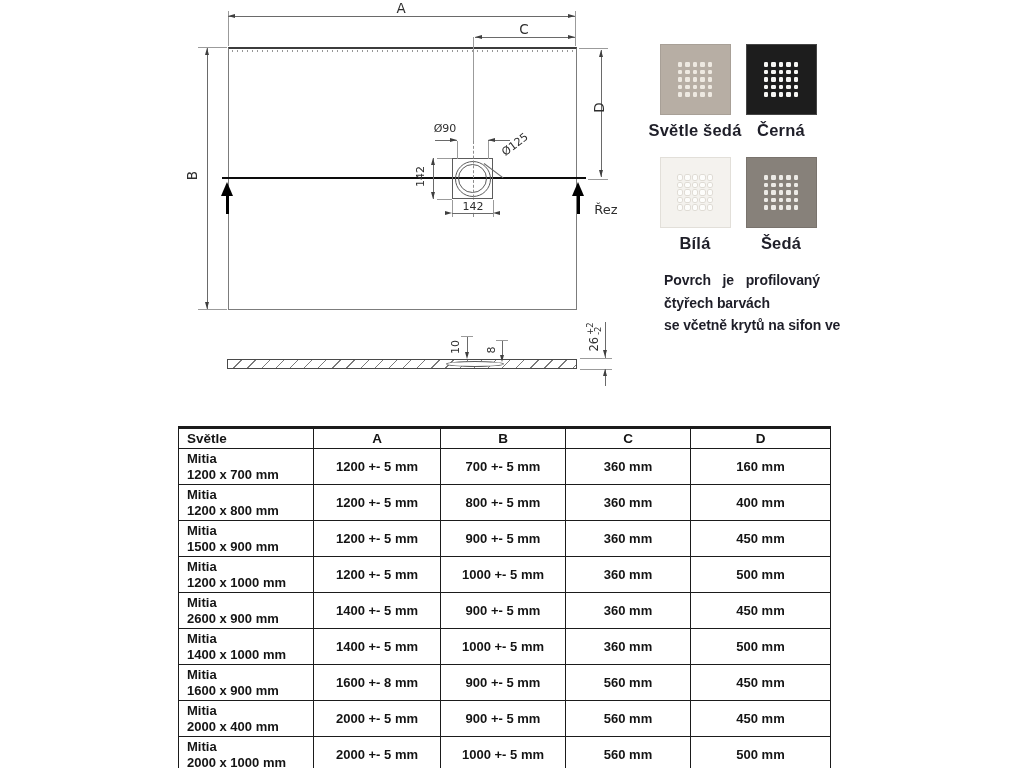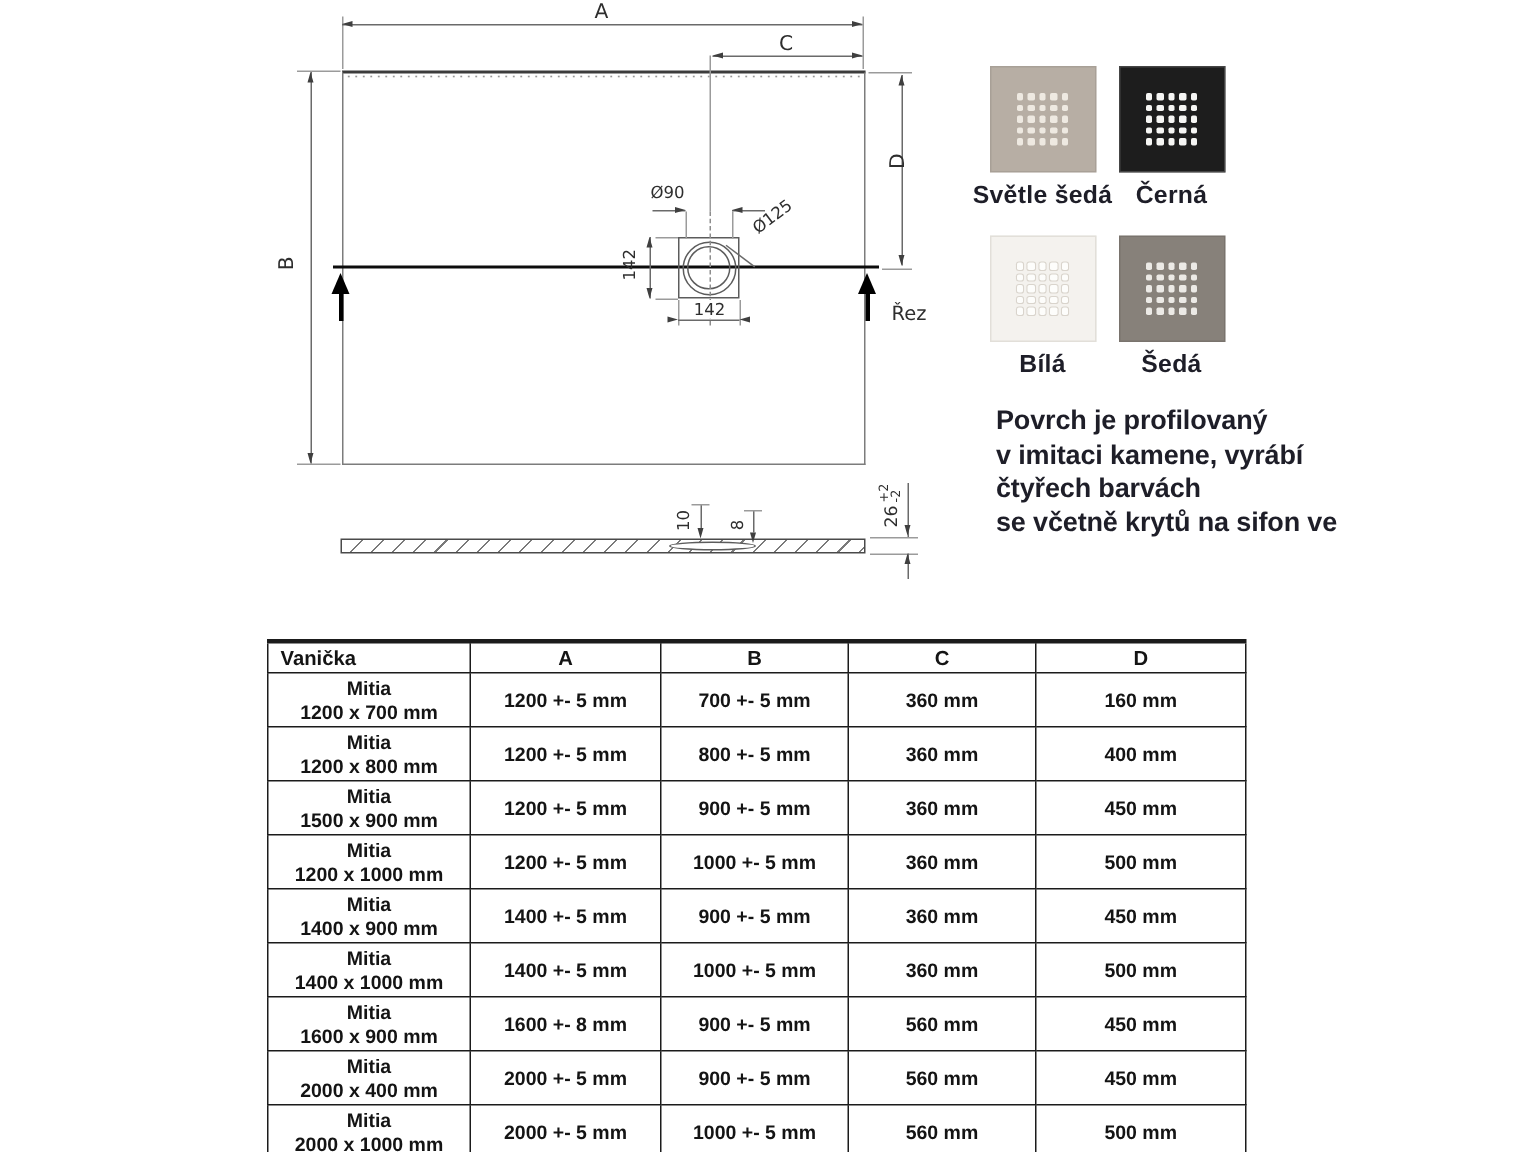--- a/index.html
+++ b/index.html
@@ -52,33 +52,33 @@
   .swatch-cell{display:flex;flex-direction:column;align-items:center;}
   .swatch{width:71px;height:71px;position:relative;display:flex;align-items:center;justify-content:center;
           box-sizing:border-box;}
   .dots{display:grid;grid-template-columns:repeat(5,4.5px);grid-template-rows:repeat(5,4.5px);gap:3px;}
   .dot{width:4.5px;height:4.5px;border-radius:1.2px;display:block;}
   .swatch-label{margin-top:6px;font-size:16.5px;font-weight:600;color:#1e1e28;
                 white-space:nowrap;letter-spacing:.2px;}
 
   
   .desc{position:absolute;left:664px;top:269px;width:156px;color:#1e1e28;}
-  .desc-line{font-size:18px;font-weight:700;line-height:22.5px;white-space:nowrap;
+  .desc-line{font-size:14px;font-weight:700;line-height:22.5px;white-space:nowrap;
              letter-spacing:-0.1px;}
   .desc-line.just{text-align:justify;text-align-last:justify;}
 
   
   .table-wrap{position:absolute;left:178px;top:426px;width:652px;}
   table.spec{border-collapse:collapse;width:652px;table-layout:fixed;
              font-size:13px;font-weight:700;color:#141414;}
   table.spec th,table.spec td{border:1.5px solid #1b1b1b;box-sizing:border-box;}
   table.spec{border-top:3px solid #1b1b1b;}
   th.name-h{text-align:left;padding:2px 8px;height:19px;font-size:13.5px;}
   th.dim-h{text-align:center;padding:2px 0;font-size:13.5px;}
-  td.name-cell{text-align:center;padding:2px 8px;line-height:15.5px;vertical-align:middle;}
+  td.name-cell{text-align:left;padding:2px 8px;line-height:15.5px;vertical-align:middle;}
   td.val-cell{text-align:center;vertical-align:middle;}
   tr.data-row{height:35px;}
 </style>
 </head>
 <body>
 
 <div id="canvas">
 
   <div class="plan-rect"></div>
   <div class="plan-texture"></div>
@@ -300,37 +300,36 @@
             <span class="dot" style="background: rgb(236, 234, 230);"></span>
             <span class="dot" style="background: rgb(236, 234, 230);"></span>
           </div>
         </div>
         <div class="swatch-label">Šedá</div>
       </div>
     </div>
 
   <div class="desc">
       <div class="desc-line just">Povrch je profilovaný</div>
-      <div class="desc-line just">v imitaci kamene, vyrábí</div>
       <div class="desc-line">čtyřech barvách</div>
       <div class="desc-line just">se včetně krytů na sifon ve</div>
     </div>
 
   <div class="table-wrap">
     <table class="spec">
       <colgroup>
         <col style="width:135px">
           <col style="width:127px">
           <col style="width:125px">
         <col style="width:125px">
           <col style="width:140px">
       </colgroup>
       <thead>
         <tr>
-          <th class="name-h">Vanička</th>
+          <th class="name-h">Světle</th>
           <th class="dim-h">A</th>
           <th class="dim-h">B</th>
           <th class="dim-h">C</th>
           <th class="dim-h">D</th>
         </tr>
       </thead>
       <tbody>
           <tr class="data-row">
             <td class="name-cell">
               <div>Mitia</div>
@@ -367,21 +366,21 @@
               <div>1200 x 1000 mm</div>
             </td>
             <td class="val-cell">1200 +- 5 mm</td>
             <td class="val-cell">1000 +- 5 mm</td>
             <td class="val-cell">360 mm</td>
             <td class="val-cell">500 mm</td>
           </tr>
           <tr class="data-row">
             <td class="name-cell">
               <div>Mitia</div>
-              <div>1400 x 900 mm</div>
+              <div>2600 x 900 mm</div>
             </td>
             <td class="val-cell">1400 +- 5 mm</td>
             <td class="val-cell">900 +- 5 mm</td>
             <td class="val-cell">360 mm</td>
             <td class="val-cell">450 mm</td>
           </tr>
           <tr class="data-row">
             <td class="name-cell">
               <div>Mitia</div>
               <div>1400 x 1000 mm</div>

